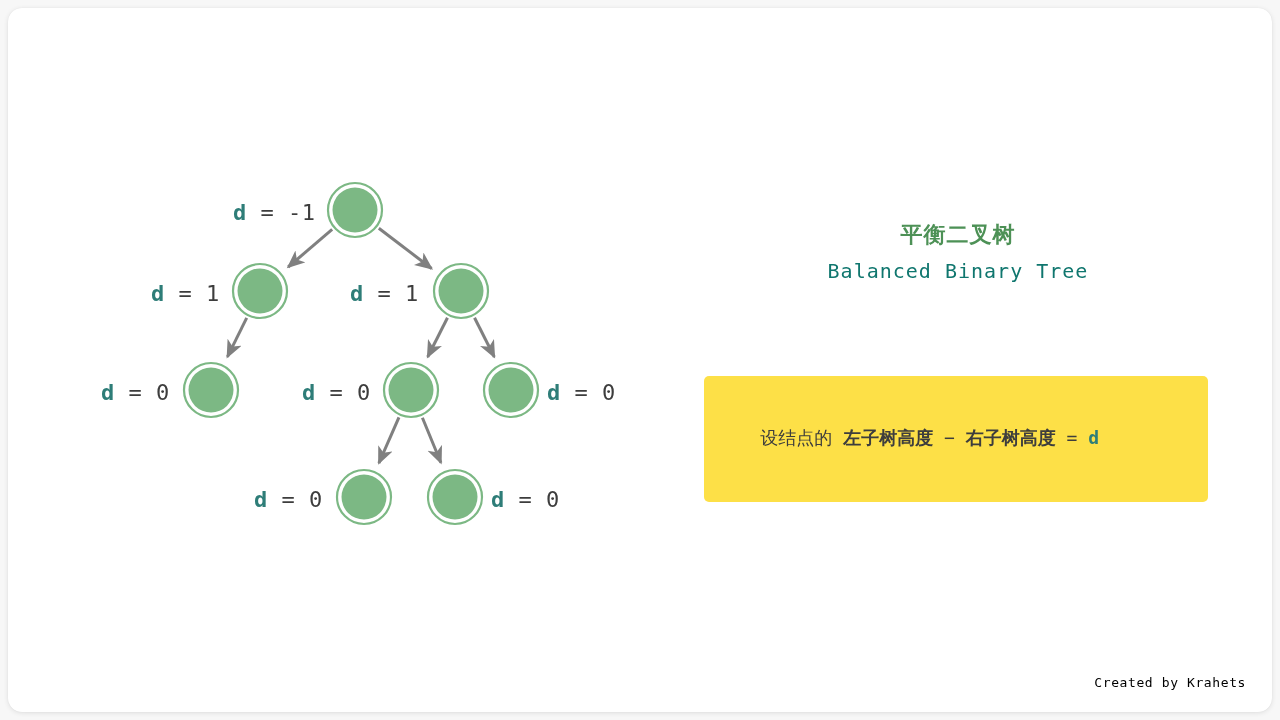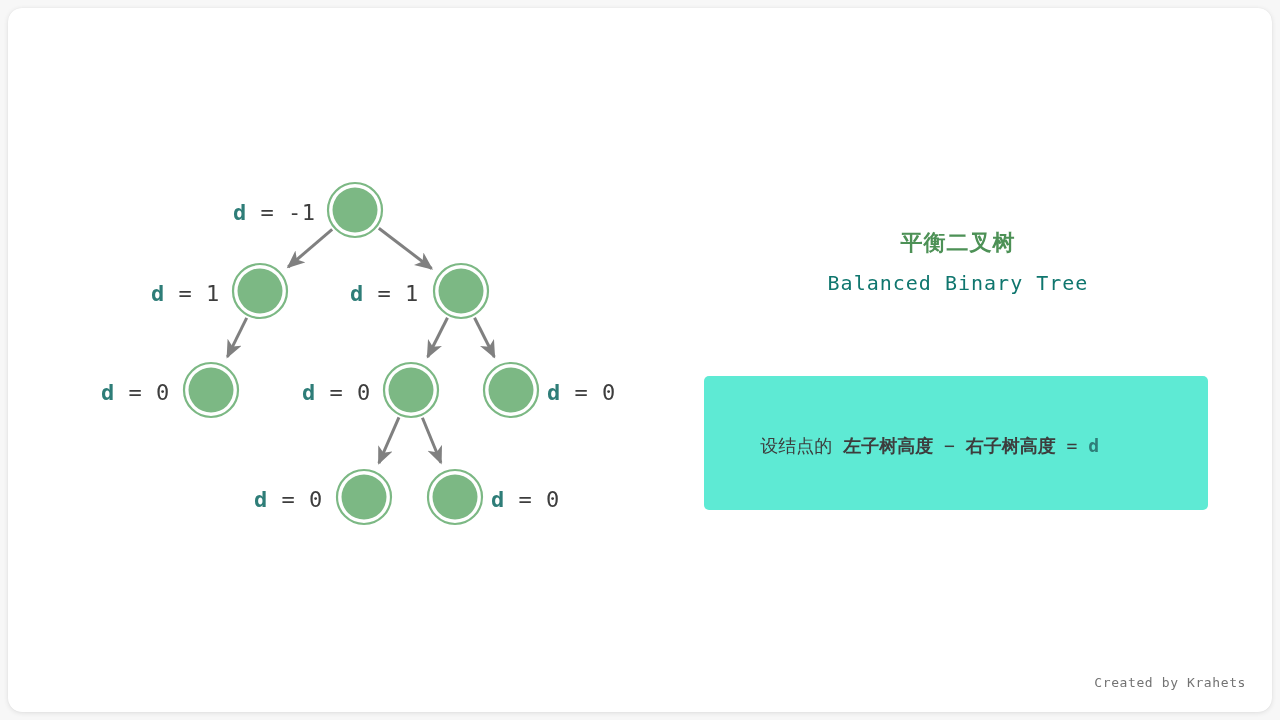--- a/index.html
+++ b/index.html
@@ -52,60 +52,60 @@
     top: 210px;
     width: 540px;
   }
   #panel-title {
     text-align: center;
     font-family: "DejaVu Sans", sans-serif;
     font-size: 22px;
     font-weight: bold;
     color: #4d9156;
     letter-spacing: 1px;
-    margin: 8px;
+    margin: 0;
     line-height: 34px;
   }
   #panel-subtitle {
     text-align: center;
     font-family: "DejaVu Sans Mono", monospace;
     font-size: 20px;
     color: #0f766e;
     letter-spacing: 1px;
     margin: 4px 0 0 0;
     line-height: 30px;
   }
   #info-box {
     position: absolute;
     left: 696px;
     top: 368px;
     width: 504px;
     box-sizing: border-box;
-    background: #5eead4;
+    background: #fde047;
     border-radius: 5px;
-    padding: 22px 22px 16px 22px;
+    padding: 14px 22px 16px 22px;
   }
   .info-line {
     font-family: "DejaVu Sans", sans-serif;
     font-size: 18px;
     color: #3d3d3d;
     line-height: 32px;
     white-space: pre;
   }
   .info-line .strong { font-weight: bold; }
   .info-line .var { color: #2e7d78; font-weight: bold; font-family: "DejaVu Sans Mono", monospace; }
   .info-line .mono { font-family: "DejaVu Sans Mono", monospace; }
   .info-line .bar { color: #3d3d3d; font-family: "DejaVu Sans Mono", monospace; font-weight: normal; }
   #credit {
     position: absolute;
     right: 26px;
     bottom: 22px;
     font-family: "DejaVu Sans Mono", monospace;
     font-size: 13px;
-    color: #737373;
+    color: #000000;
     letter-spacing: 0.6px;
   }
 </style>
 </head>
 <body>
 
 <div id="card">
 
   <svg id="tree-svg" viewBox="0 0 1264 704">
     <defs>

